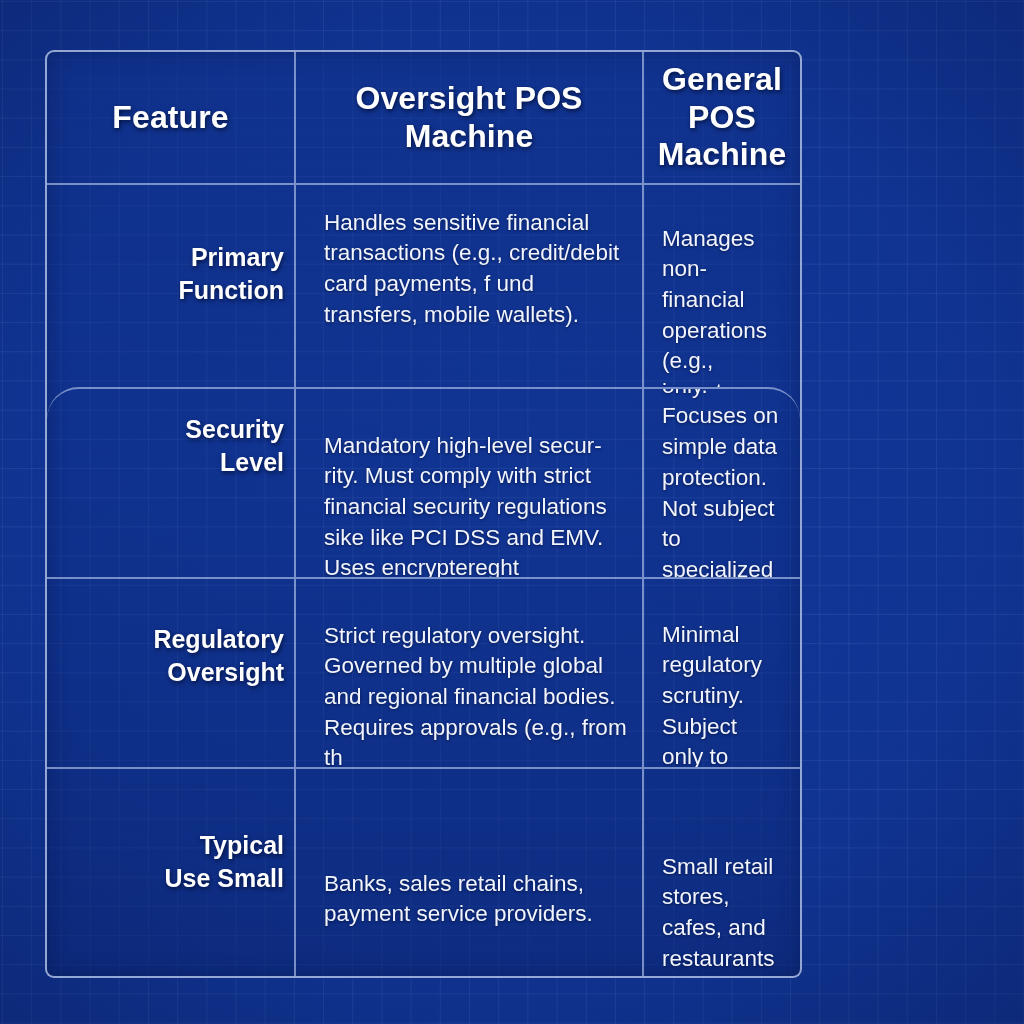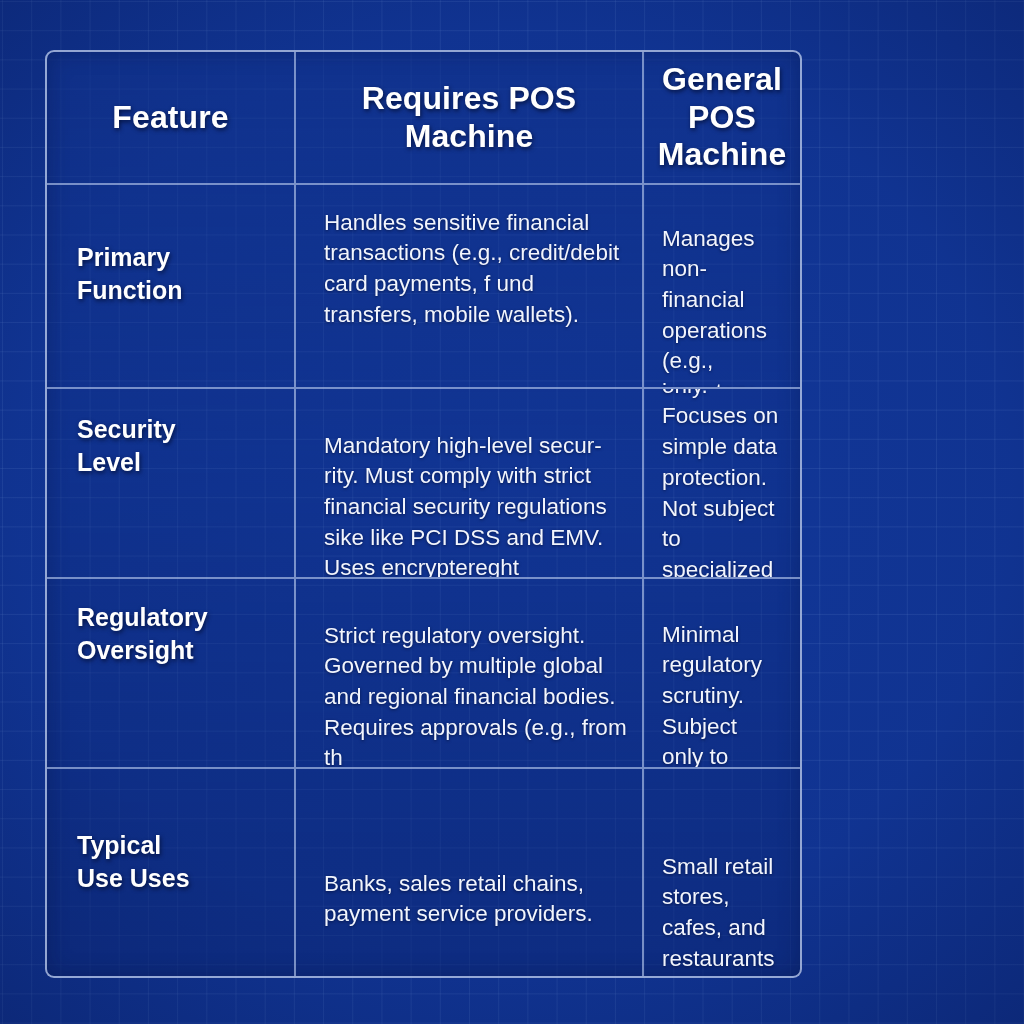--- a/index.html
+++ b/index.html
@@ -94,27 +94,27 @@
     text-shadow: 1px 2px 4px rgba(2,10,40,0.75);
     line-height: 1.17;
     letter-spacing: 0.1px;
   }
   #header-feature-label   { font-size: 32px; padding: 0 8px; }
   #header-financial-label { font-size: 32px; padding: 0 12px; }
   #header-general-label   { font-size: 32px; padding: 0 12px; }
 
   
   #row-primary-function    { height: 204px; flex: 0 0 204px; }
-  #row-security-level      { height: 190px; flex: 0 0 190px; }
+  #row-security-level      { height: 190px; flex: 0 0 190px; border-radius: 32px; }
   #row-regulatory-oversight{ height: 190px; flex: 0 0 190px; }
   #row-typical-use-case    { flex: 1 1 auto; }
 
   .feature-label {
     width: 100%;
-    text-align: left;
+    text-align: right;
     font-weight: bold;
     font-size: 25px;
     color: #ffffff;
     line-height: 1.32;
     text-shadow: 1px 2px 4px rgba(2,10,40,0.75);
     padding: 0 10px;
     box-sizing: border-box;
     margin-left: 20px;
   }
 
@@ -133,39 +133,39 @@
   #cell-primary-financial   { align-items: flex-start; padding-top: 0; }
   #cell-primary-general     { align-items: flex-start; padding-top: 16px; }
   #cell-security-financial  { align-items: flex-start; padding-top: 19px; }
   #cell-security-general    { align-items: center; padding-top: 21px; }
   #cell-regulatory-financial{ align-items: flex-start; padding-top: 19px; }
   #cell-regulatory-general  { align-items: flex-start; padding-top: 18px; }
   #cell-usecase-financial   { align-items: flex-start; padding-top: 77px; }
   #cell-usecase-general     { align-items: center; padding-top: 60px; }
 
   #cell-feature-typical     { align-items: flex-start; padding-top: 60px; }
-  #cell-feature-regulatory  { align-items: flex-start; padding-top: 22px; }
+  #cell-feature-regulatory  { align-items: flex-start; padding-top: 44px; }
   #cell-feature-security    { align-items: flex-start; padding-top: 24px; }
   #cell-feature-primary     { align-items: flex-start; padding-top: 56px; }
 </style>
 </head>
 <body>
 
 <div id="blueprint-bg"></div>
 <div id="bg-vignette"></div>
 
 <div id="comparison-table">
 
   <div class="trow" id="header-row">
     <div class="tcell col-feature">
       <div class="head-text" id="header-feature-label">Feature</div>
     </div>
     <div class="tcell col-mid">
       <div class="head-text" id="header-financial-label">
-        <span>Requires POS</span><br>
+        <span>Oversight POS</span><br>
         <span>Machine</span>
       </div>
     </div>
     <div class="tcell col-right">
       <div class="head-text" id="header-general-label">
         <span>General POS</span><br>
         <span>Machine</span>
       </div>
     </div>
   </div>
@@ -212,21 +212,21 @@
     </div>
     <div class="tcell col-right" id="cell-regulatory-general">
       <p class="body-text">Minimal regulatory scrutiny. Subject only to general product quality and consumer protection regulations (e.g., CE, FCC).</p>
     </div>
   </div>
 
   <div class="trow" id="row-typical-use-case">
     <div class="tcell col-feature" id="cell-feature-typical">
       <div class="feature-label">
         <span>Typical</span><br>
-        <span>Use Uses</span>
+        <span>Use Small</span>
       </div>
     </div>
     <div class="tcell col-mid" id="cell-usecase-financial">
       <p class="body-text">Banks, sales retail chains, payment service providers.</p>
     </div>
     <div class="tcell col-right" id="cell-usecase-general">
       <p class="body-text">Small retail stores, cafes, and restaurants not handling large-scale card transactions.</p>
     </div>
   </div>
 

